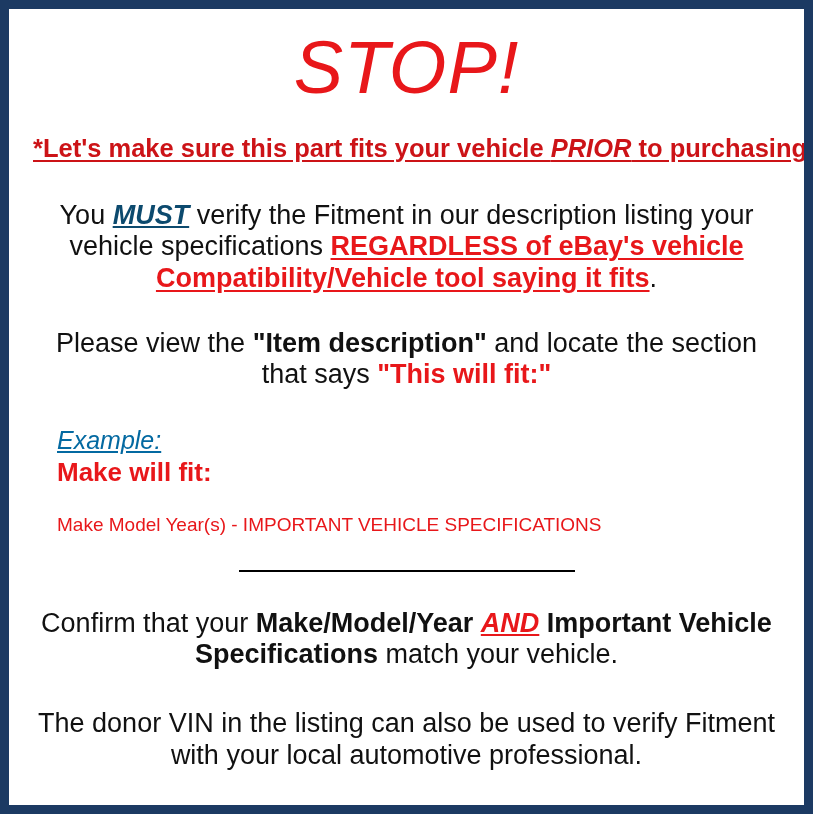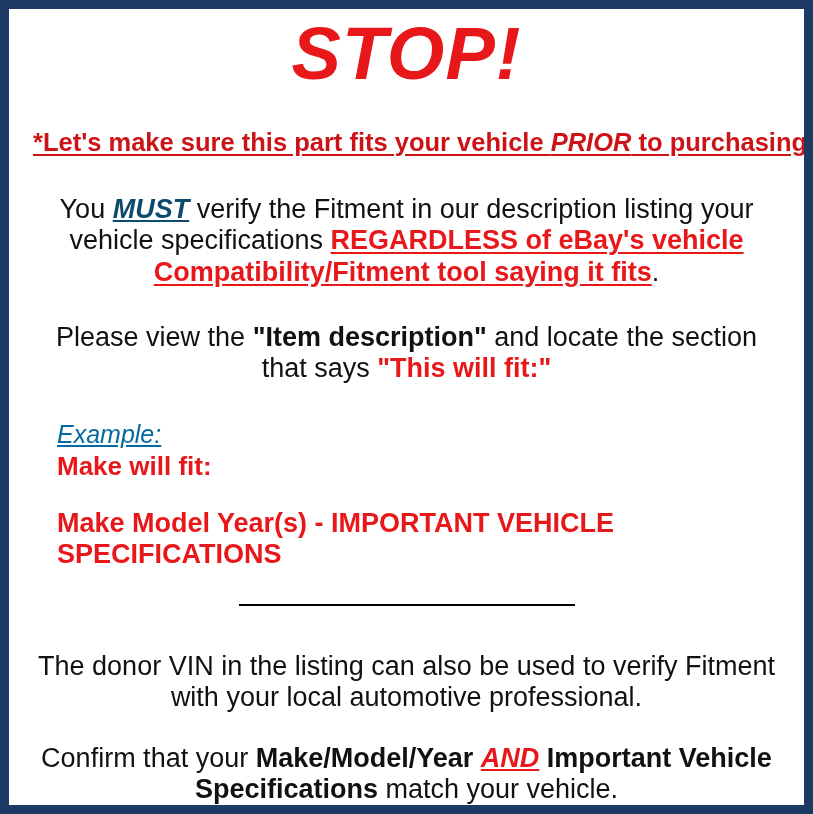--- a/index.html
+++ b/index.html
@@ -30,25 +30,26 @@
     height: 100%;
     padding: 0 24px;
     text-align: center;
   }
 
   
   .stop-title {
     color: #e8171a;
     font-family: "Liberation Sans", sans-serif;
     font-size: 74px;
-    font-weight: bold;
+    font-weight: normal;
     font-style: italic;
     letter-spacing: 1px;
     line-height: 1;
-    margin: 8px;
+    margin: 0;
+    padding-top: 22px;
     text-align: center;
   }
 
   
   .subtitle {
     color: #cc1317;
     font-size: 25.5px;
     font-weight: bold;
     line-height: 1.1;
     margin: 0;
@@ -117,22 +118,22 @@
   .example-fit {
     color: #e8171a;
     font-size: 26px;
     font-weight: bold;
     line-height: 1.15;
     margin: 0;
     padding-top: 4px;
   }
   .example-spec {
     color: #e8171a;
-    font-size: 27px;
-    font-weight: bold;
+    font-size: 19px;
+    font-weight: normal;
     line-height: 1.15;
     margin: 0;
     padding-top: 26px;
     letter-spacing: 0px;
   }
 
   
   .divider-wrap {
     padding-top: 25px;
     text-align: center;
@@ -160,34 +161,34 @@
 </head>
 <body>
 
 <div class="notice-frame">
   <div class="notice-inner">
 
     <div class="stop-title">STOP!</div>
 
     <div class="subtitle"><span>*Let's make sure this part fits your vehicle </span><span class="ital">PRIOR</span><span> to purchasing*</span></div>
 
-    <div class="para para-must"><span>You </span><span class="must-word">MUST</span><span> verify the Fitment in our description listing your vehicle specifications </span><span class="regardless">REGARDLESS of eBay's vehicle Compatibility/Fitment tool saying it fits</span><span>.</span></div>
+    <div class="para para-must"><span>You </span><span class="must-word">MUST</span><span> verify the Fitment in our description listing your vehicle specifications </span><span class="regardless">REGARDLESS of eBay's vehicle Compatibility/Vehicle tool saying it fits</span><span>.</span></div>
 
     <div class="para para-itemdesc"><span>Please view the </span><span class="b">"Item description"</span><span> and locate the section that says </span><span class="b red">"This will fit:"</span></div>
 
     <div class="example-block">
       <div class="example-label">Example:</div>
       <div class="example-fit">Make will fit:</div>
       <div class="example-spec">Make Model Year(s) - IMPORTANT VEHICLE SPECIFICATIONS</div>
     </div>
 
     <div class="divider-wrap">
       <span class="divider"></span>
     </div>
 
+    <div class="para para-confirm"><span>Confirm that your </span><span class="b">Make/Model/Year</span><span> </span><span class="and-word">AND</span><span> </span><span class="b">Important Vehicle Specifications</span><span> match your vehicle.</span></div>
+
     <div class="para para-vin">The donor VIN in the listing can also be used to verify Fitment with your local automotive professional.</div>
-
-    <div class="para para-confirm"><span>Confirm that your </span><span class="b">Make/Model/Year</span><span> </span><span class="and-word">AND</span><span> </span><span class="b">Important Vehicle Specifications</span><span> match your vehicle.</span></div>
 
     <div class="thanks">Thank you for confirming Fitment!</div>
 
   </div>
 </div>
 
 </body></html>

